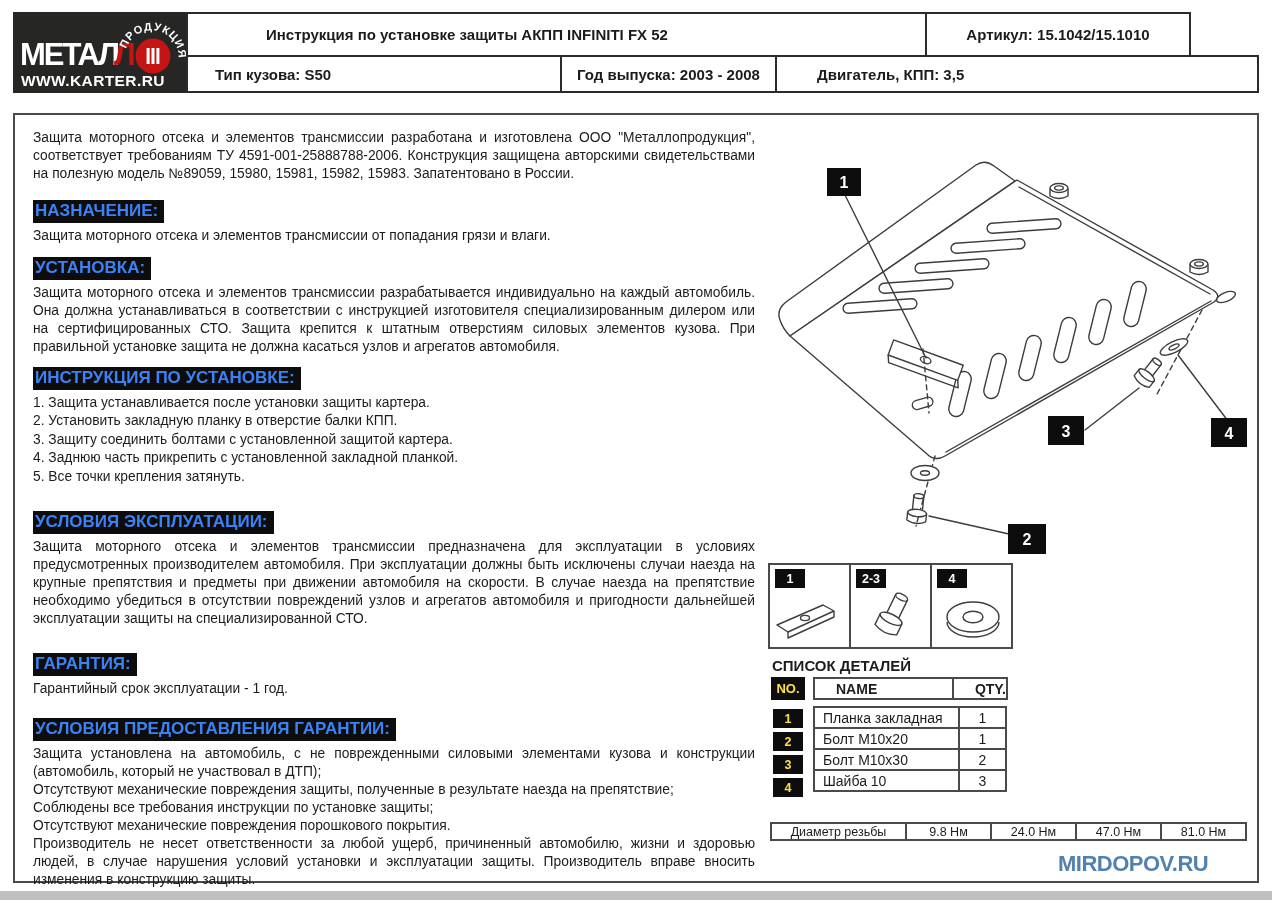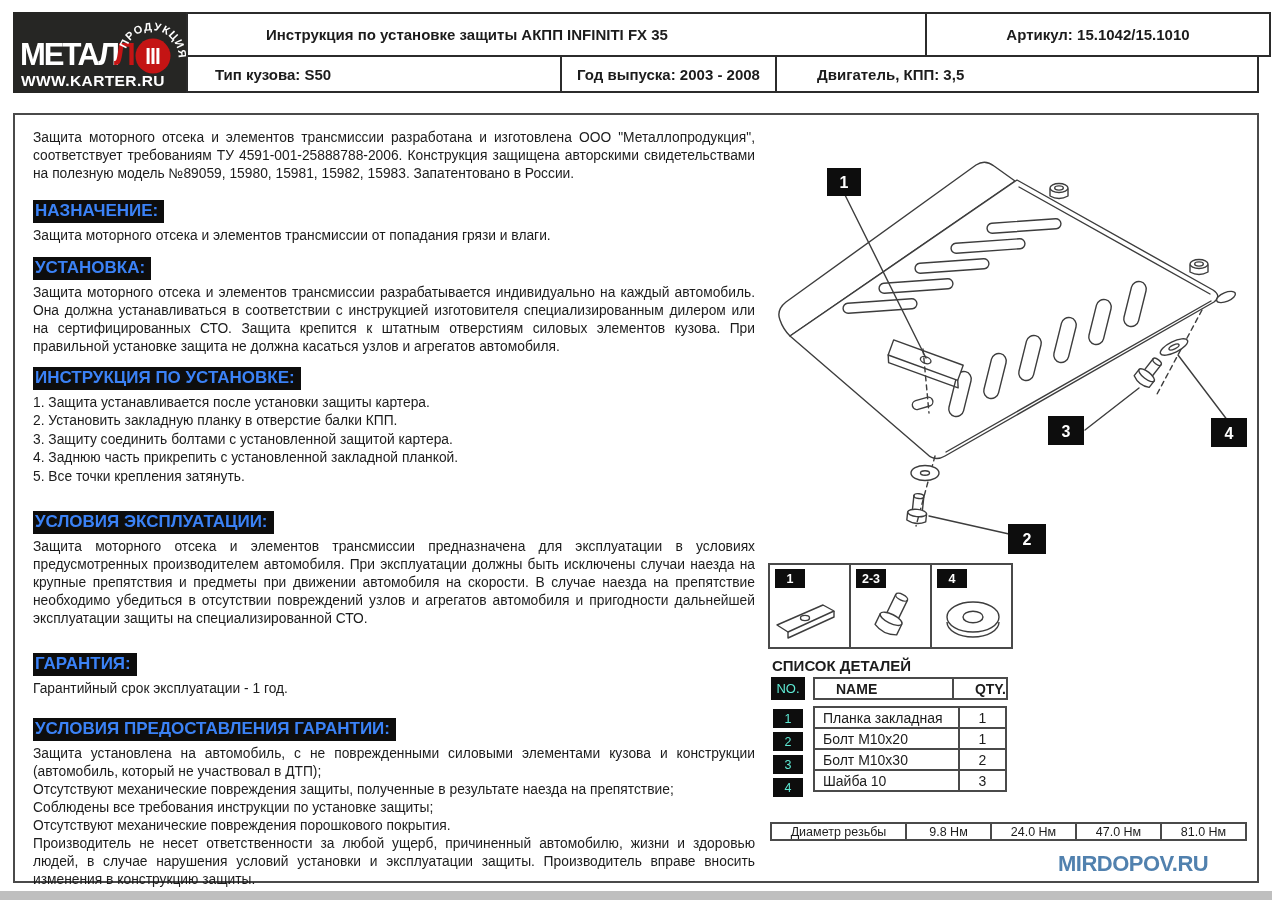--- a/index.html
+++ b/index.html
@@ -7,21 +7,21 @@
   body {
     position:relative; width:1272px; height:900px; background:#ffffff;
     font-family:"Liberation Sans", sans-serif; color:#1c1c1c; overflow:hidden;
   }
   .abs { position:absolute; }
 
   
   .logo-box { left:13px; top:12px; width:173px; height:81px; background:#262624; }
   .hcell { border:2px solid #2b2b2b; background:#fff; font-weight:bold; font-size:15px; display:flex; align-items:center; }
   .cell-title    { left:186px; top:12px; width:741px; height:45px; padding-left:78px; }
-  .cell-artikul  { left:925px; top:12px; width:346px; height:45px; justify-content:center; }
+  .cell-artikul  { left:925px; top:12px; width:266px; height:45px; justify-content:center; }
   .cell-body     { left:186px; top:55px; width:376px; height:38px; padding-left:27px; }
   .cell-years    { left:560px; top:55px; width:217px; height:38px; justify-content:center; }
   .cell-engine   { left:775px; top:55px; width:484px; height:38px; padding-left:40px; }
 
   
   .content-box { left:13px; top:113px; width:1246px; height:770px; border:2px solid #4a4a4a; background:#fff; }
 
   
   .leftcol { left:33px; top:121px; width:722px; }
   .leftcol p.just { font-size:13.8px; line-height:18px; text-align:justify; }
@@ -38,21 +38,21 @@
   
   .parts-box { left:768px; top:563px; width:245px; height:86px; border:2px solid #4a4a4a; display:flex; }
   .parts-cell { position:relative; flex:1; border-right:2px solid #4a4a4a; display:flex; align-items:flex-end; justify-content:center; }
   .parts-cell:last-child { border-right:none; }
   .parts-label { position:absolute; left:5px; top:4px; min-width:30px; height:19px; background:#0d0d0d; color:#fff;
     font-weight:bold; font-size:12.5px; display:flex; align-items:center; justify-content:center; padding:0 3px; }
 
   
   .plist-heading { left:772px; top:657px; font-weight:bold; font-size:15px; }
   .plist { left:768px; top:677px; width:240px; height:122px; }
-  .no-box { position:absolute; background:#0d0d0d; color:#5eead4; font-weight:normal; text-align:center;
+  .no-box { position:absolute; background:#0d0d0d; color:#fde047; font-weight:bold; text-align:center;
     display:flex; align-items:center; justify-content:center; }
   .nq-table { position:absolute; border-collapse:collapse; }
   .nq-table td { border:2px solid #4a4a4a; font-size:14px; height:21px; }
   .nq-table td.name { width:145px; padding-left:8px; }
   .nq-table td.qty  { width:47px; text-align:center; }
   .nq-table td.hdr  { font-weight:bold;padding-left:21px; }
 
   
   .torque { left:770px; top:822px; border-collapse:collapse; }
   .torque td { border:2px solid #4a4a4a; font-size:12.5px; height:17px; text-align:center; padding:0 2px; }
@@ -78,21 +78,21 @@
     <rect x="138.5" y="36" width="3" height="16" fill="#ffffff"></rect>
     <rect x="143.4" y="36" width="3" height="16" fill="#ffffff"></rect>
     <path id="arc-sub" d="M 113,37 A 27,27 0 1 1 156,66" fill="none"></path>
     <text font-size="11" font-weight="bold" fill="#ffffff" letter-spacing="1">
       <textPath href="#arc-sub">ПРОДУКЦИЯ</textPath>
     </text>
     <text x="8" y="74" font-size="15.5" font-weight="bold" letter-spacing="0.4" fill="#ffffff">WWW.KARTER.RU</text>
   </svg>
 </div>
 
-<div class="abs hcell cell-title">Инструкция по установке защиты АКПП  INFINITI  FX 35</div>
+<div class="abs hcell cell-title">Инструкция по установке защиты АКПП  INFINITI  FX 52</div>
 <div class="abs hcell cell-artikul">Артикул: 15.1042/15.1010</div>
 <div class="abs hcell cell-body">Тип кузова: S50</div>
 <div class="abs hcell cell-years">Год выпуска: 2003 - 2008</div>
 <div class="abs hcell cell-engine">Двигатель, КПП: 3,5</div>
 
 <div class="abs content-box"></div>
 
 <div class="abs leftcol">
   <p class="just intro">Защита моторного отсека и элементов трансмиссии разработана и изготовлена ООО "Металлопродукция", соответствует требованиям ТУ 4591-001-25888788-2006. Конструкция защищена авторскими свидетельствами на полезную модель №89059, 15980, 15981, 15982, 15983. Запатентовано в России.</p>
 

